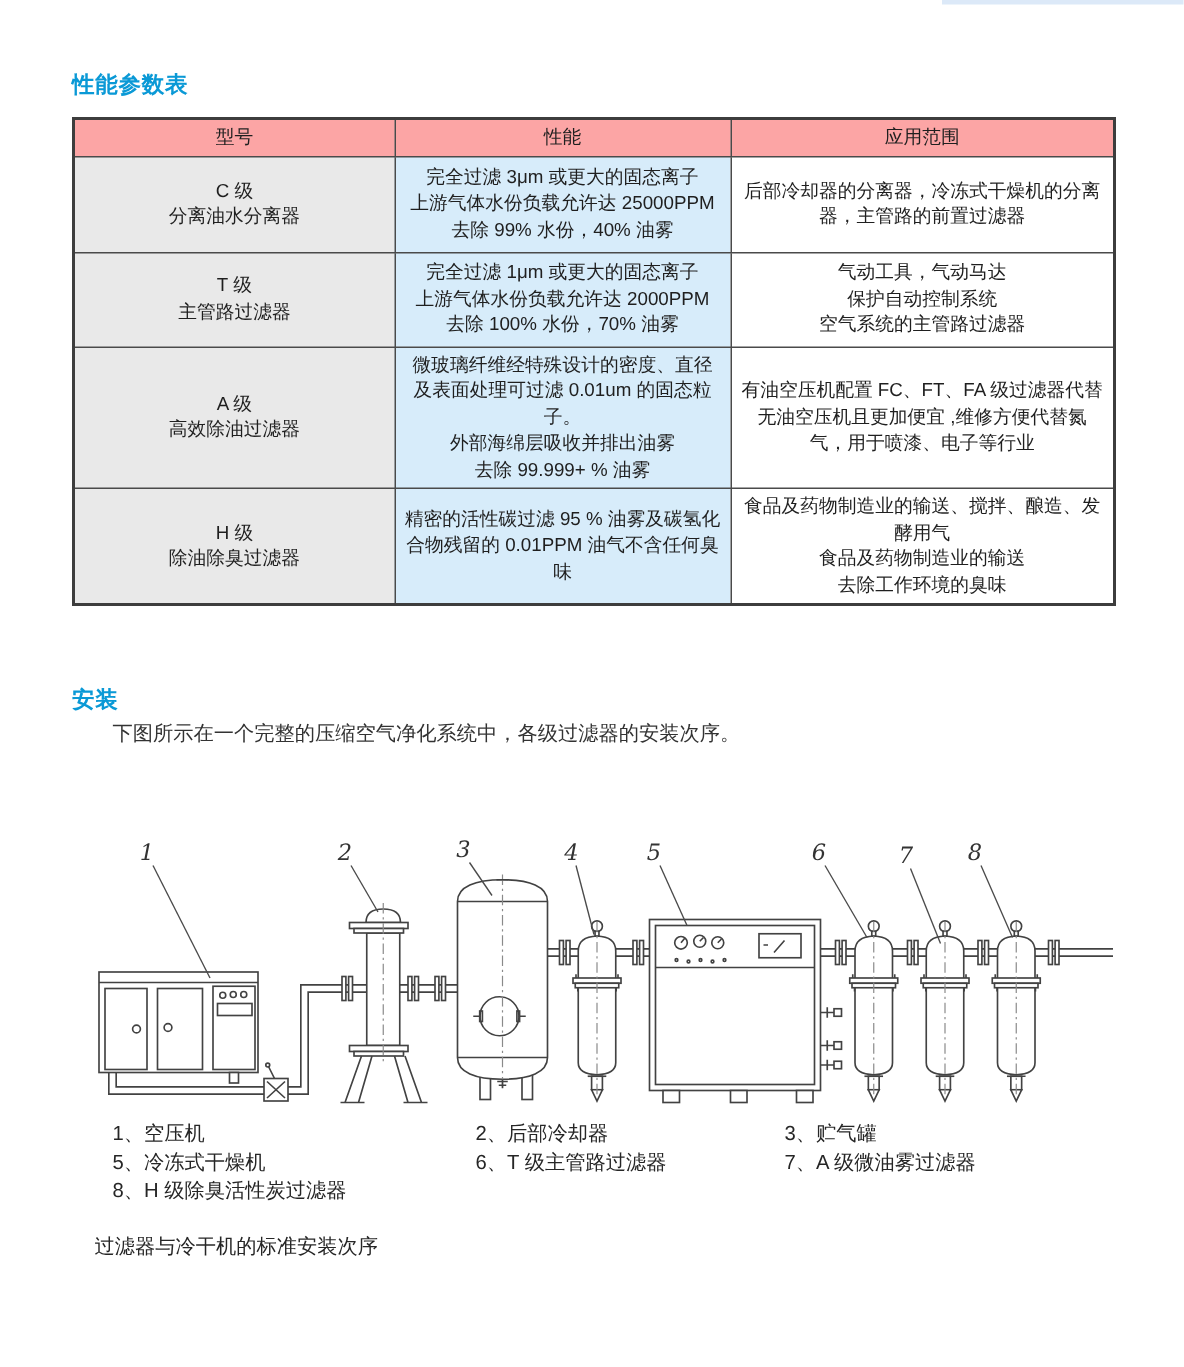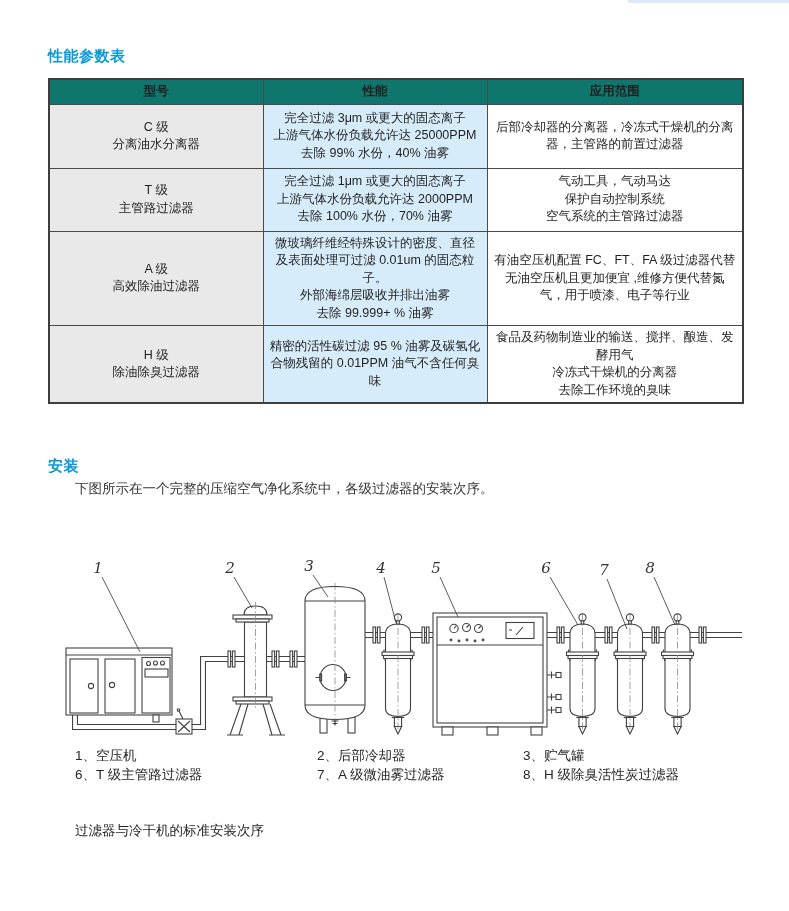--- a/index.html
+++ b/index.html
@@ -16,21 +16,21 @@
   #top-strip{left:628px;top:0;width:161px;height:3px;background:#dce9f8;}
   #title-performance{left:48px;top:47px;text-align:right;}
   #title-install{left:48px;top:457px;}
   #install-intro{left:75px;top:480px;font-size:13.5px;color:#333;}
   
   #spec-table-wrap{left:48px;top:78px;}
   table{border-collapse:collapse;table-layout:fixed;width:694px;
         font-size:12.5px;color:#1f1f1f;border:2px solid #3d3d3d;}
   th,td{border:1px solid #4a4a4a;text-align:center;vertical-align:middle;
         padding:3px 6px;line-height:1.4;}
-  thead th{background:#0f766e;font-weight:bold;height:17px;}
+  thead th{background:#fca5a5;font-weight:normal;height:17px;}
   td.model{background:#e9e9e9;}
   td.perf{background:#d7ecfa;}
   td.app{background:#ffffff;}
   tbody tr:nth-child(1) td{height:57px;}
   tbody tr:nth-child(2) td{height:56px;}
   tbody tr:nth-child(3) td{height:60px;margin-top:14px;}
   tbody tr:nth-child(4) td{height:52px;}
   tbody tr:nth-child(5) td{height:60px;}
   
   #diagram{left:45px;top:545px;}
@@ -39,21 +39,21 @@
   .cl{stroke:#8a8a8a;stroke-width:0.8;fill:none;stroke-dasharray:7 2.5 1.5 2.5;}
   .pipe-o{stroke:#424242;stroke-width:6;fill:none;}
   .pipe-i{stroke:#ffffff;stroke-width:3.8;fill:none;}
   .leader{stroke:#4a4a4a;stroke-width:0.9;fill:none;}
   .num{font-family:"DejaVu Serif","Liberation Serif",serif;font-style:italic;
        font-size:15px;fill:#333;text-anchor:middle;}
   
   #legend{left:75px;top:748px;width:680px;display:grid;
           grid-template-columns:242px 206px 1fr;row-gap:3px;
           font-size:13.5px;line-height:16px;color:#262626;}
-  #legend-footer{left:63px;top:822px;font-size:13.5px;color:#262626;margin-left:12px;}
+  #legend-footer{left:63px;top:822px;font-size:13.5px;color:#262626;}
 </style>
 </head>
 <body>
 
 <div id="top-strip" class="abs"></div>
 
 <div id="title-performance" class="abs sec-title">性能参数表</div>
 
 <div id="spec-table-wrap" class="abs">
   <table>
@@ -117,21 +117,21 @@
       <tr>
         <td class="model">
             <div>H 级</div>
             <div>除油除臭过滤器</div>
           </td>
         <td class="perf">
             <div>精密的活性碳过滤 95 % 油雾及碳氢化合物残留的 0.01PPM 油气不含任何臭味</div>
           </td>
         <td class="app">
             <div>食品及药物制造业的输送、搅拌、酿造、发酵用气</div>
-            <div>冷冻式干燥机的分离器</div>
+            <div>食品及药物制造业的输送</div>
             <div>去除工作环境的臭味</div>
           </td>
       </tr>
     </tbody>
   </table>
 </div>
 
 <div id="title-install" class="abs sec-title">安装</div>
 <div id="install-intro" class="abs">下图所示在一个完整的压缩空气净化系统中，各级过滤器的安装次序。</div>
 
@@ -283,17 +283,18 @@
     <text class="num" x="559" y="30">7</text>
     <path class="leader" d="M609,32 L630,80"></path>
     <text class="num" x="605" y="28">8</text>
   </g>
 </svg>
 
 <div id="legend" class="abs">
   <span>1、空压机</span>
   <span>2、后部冷却器</span>
   <span>3、贮气罐</span>
+  <span>5、冷冻式干燥机</span>
   <span>6、T 级主管路过滤器</span>
   <span>7、A 级微油雾过滤器</span>
   <span>8、H 级除臭活性炭过滤器</span>
 </div>
 <div id="legend-footer" class="abs">过滤器与冷干机的标准安装次序</div>
 
 </body></html>

